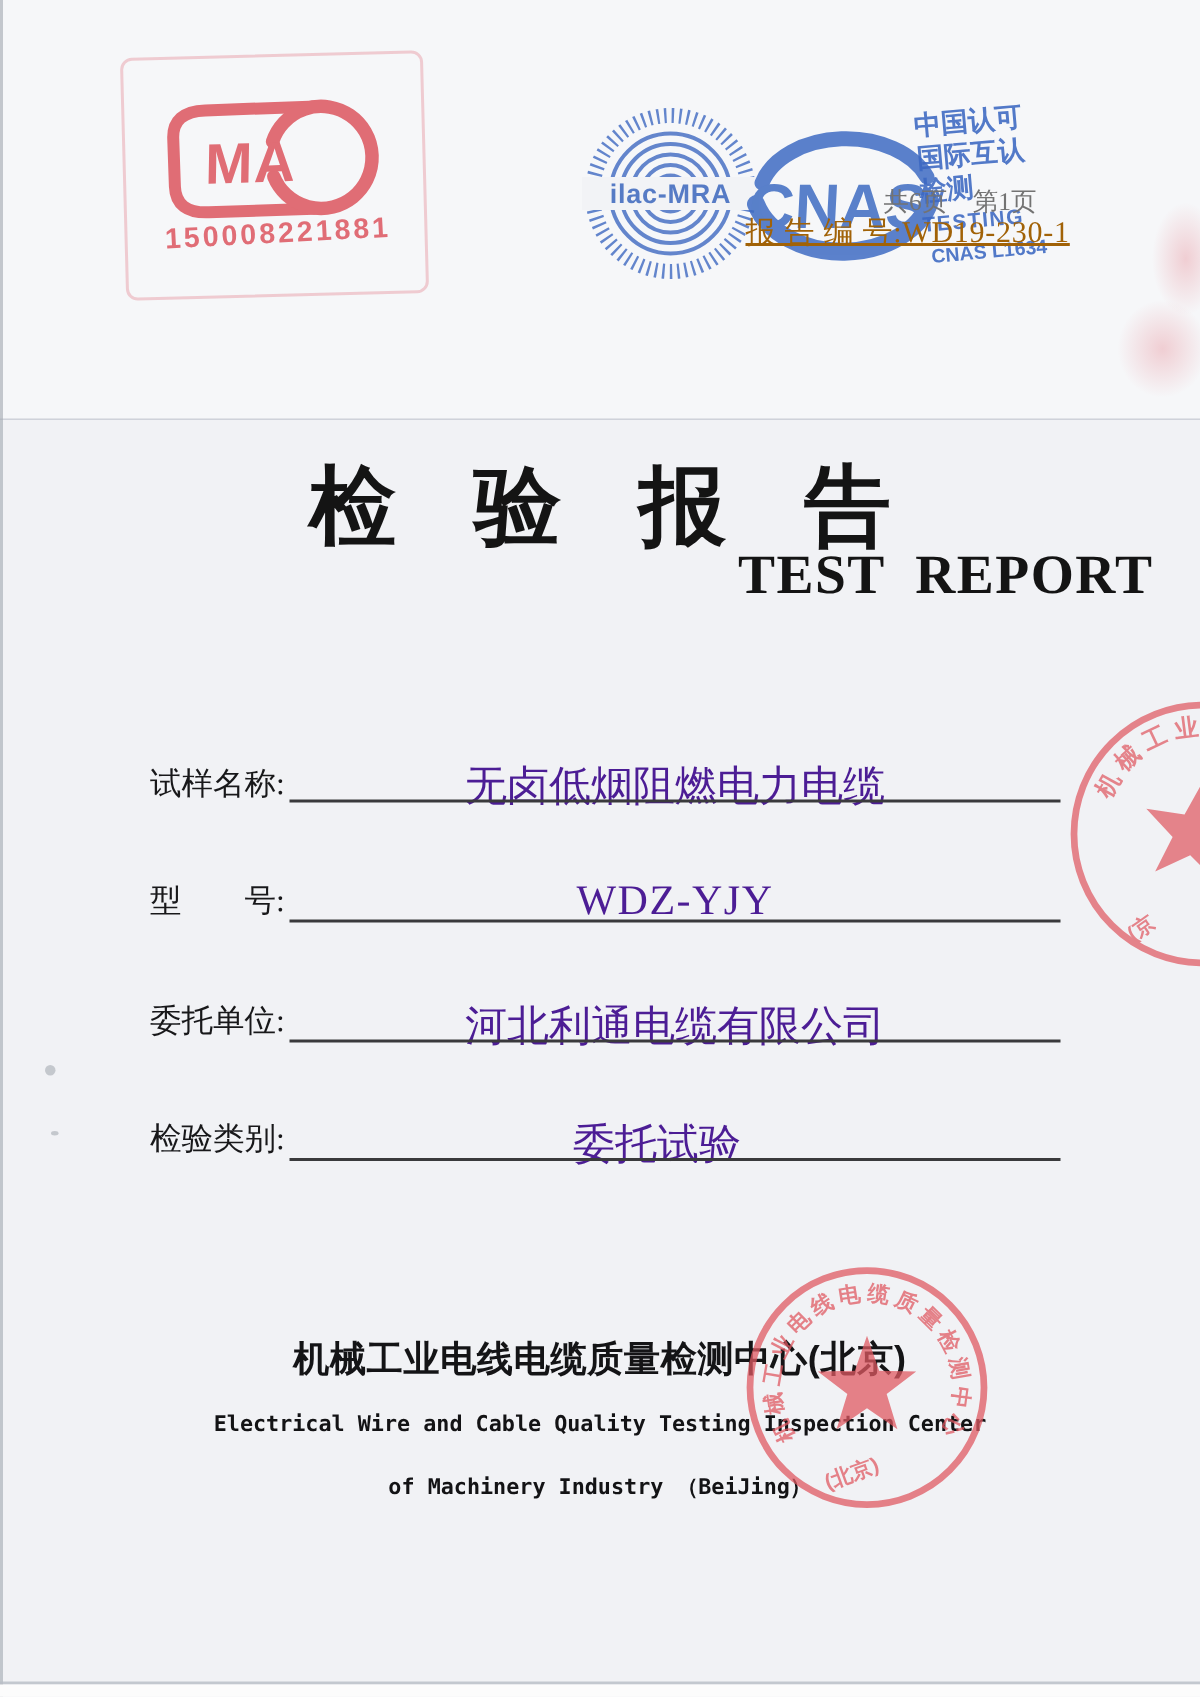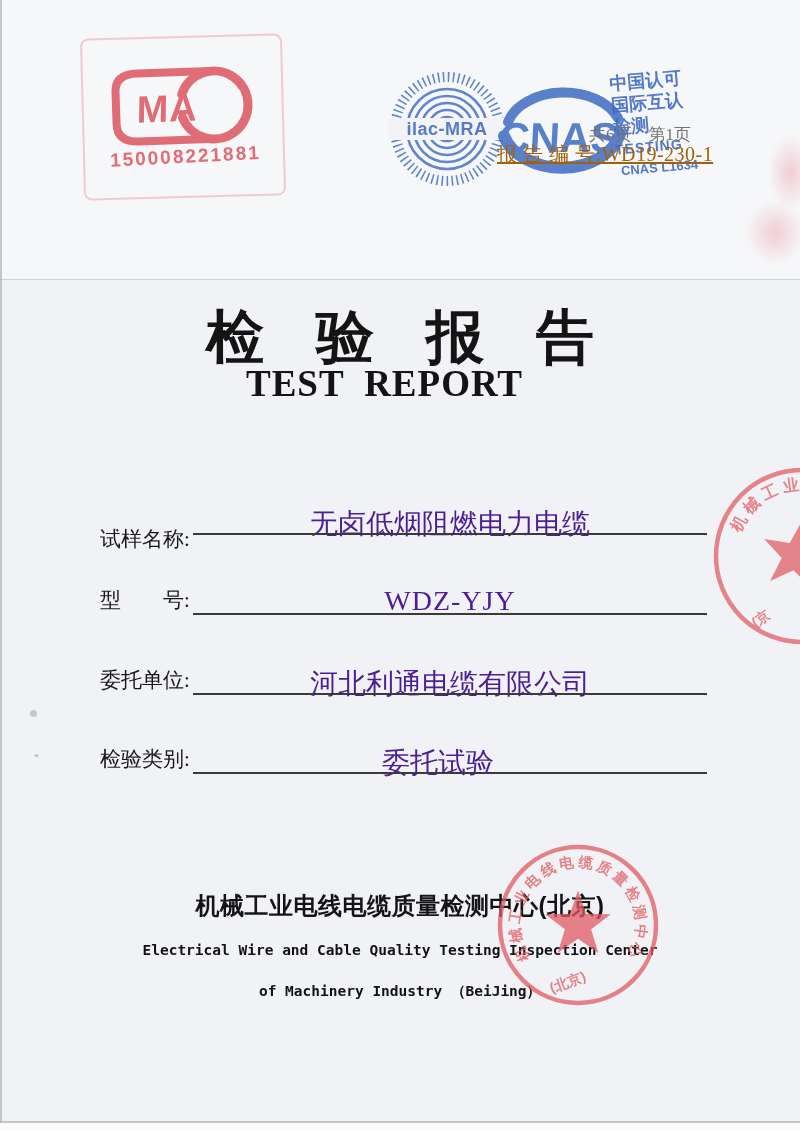--- a/index.html
+++ b/index.html
@@ -25,21 +25,21 @@
   .pages-line{left:589px;top:123px;font-size:17px;color:#737373;}
   .report-line{left:497px;top:141px;font-size:20px;color:#a16207;letter-spacing:.5px;text-decoration:underline;}
   
   .cnas-side{left:613px;top:68px;width:110px;transform:rotate(-5deg);color:#3c68c2;line-height:22px;font-family:"Liberation Sans","DejaVu Sans",sans-serif;opacity:.88;}
   .cnas-side .zh{font-size:18px;font-weight:700;}
   .cnas-side .en{font-size:14px;font-weight:700;letter-spacing:1px;}
   .cnas-side .code{font-size:13px;font-weight:700;padding-left:4px;}
   
   .title-zh{left:0;top:274px;width:800px;display:flex;justify-content:center;margin-top:25px;}
   .title-zh span{font-size:58px;font-weight:700;letter-spacing:52px;margin-right:-52px;color:#141414;}
-  .title-en{left:0;top:362px;width:769px;text-align:center;font-size:37px;font-weight:800;letter-spacing:1px;word-spacing:10px;color:#141414;}
+  .title-en{left:0;top:362px;width:769px;text-align:right;font-size:37px;font-weight:800;letter-spacing:1px;word-spacing:10px;color:#141414;}
   
   .field-label{left:100px;font-size:21px;color:#18181a;}
   .field-line{left:193px;width:514px;height:0;border-bottom:2px solid #3a3a3c;}
   .field-value{left:193px;width:514px;text-align:center;font-size:28px;color:#4c1d95;}
   
   .org-zh{left:0;top:890px;width:800px;text-align:center;font-size:24px;font-weight:700;letter-spacing:.5px;font-family:"Liberation Sans","DejaVu Sans",sans-serif;color:#141416;}
   .org-en{left:0;width:800px;text-align:center;font-family:"DejaVu Sans Mono","Liberation Mono",monospace;font-size:14.5px;font-weight:600;color:#131315;}
   .org-en1{top:942px;}
   .org-en2{top:982px;}
   svg text{font-family:"Liberation Sans","DejaVu Sans",sans-serif;}
@@ -96,21 +96,21 @@
   </div>
 
   <div class="abs pages-line">共6页　第1页</div>
   <div class="abs report-line">报 告 编 号:WD19-230-1</div>
 
   <div class="abs title-zh">
     <span>检验报告</span>
   </div>
   <div class="abs title-en">TEST REPORT</div>
 
-  <div class="abs field-label" style="top:525px;">试样名称:</div>
+  <div class="abs field-label" style="top:508px;">试样名称:</div>
   <div class="abs field-value" style="top:505px;">无卤低烟阻燃电力电缆</div>
   <div class="abs field-line" style="top:533px;"></div>
 
   <div class="abs field-label" style="top:586px;text-align:center;">型　　号:</div>
   <div class="abs field-value" style="top:585px;letter-spacing:1px;">WDZ-YJY</div>
   <div class="abs field-line" style="top:613px;"></div>
 
   <div class="abs field-label" style="top:666px;">委托单位:</div>
   <div class="abs field-value" style="top:665px;">河北利通电缆有限公司</div>
   <div class="abs field-line" style="top:693px;"></div>

